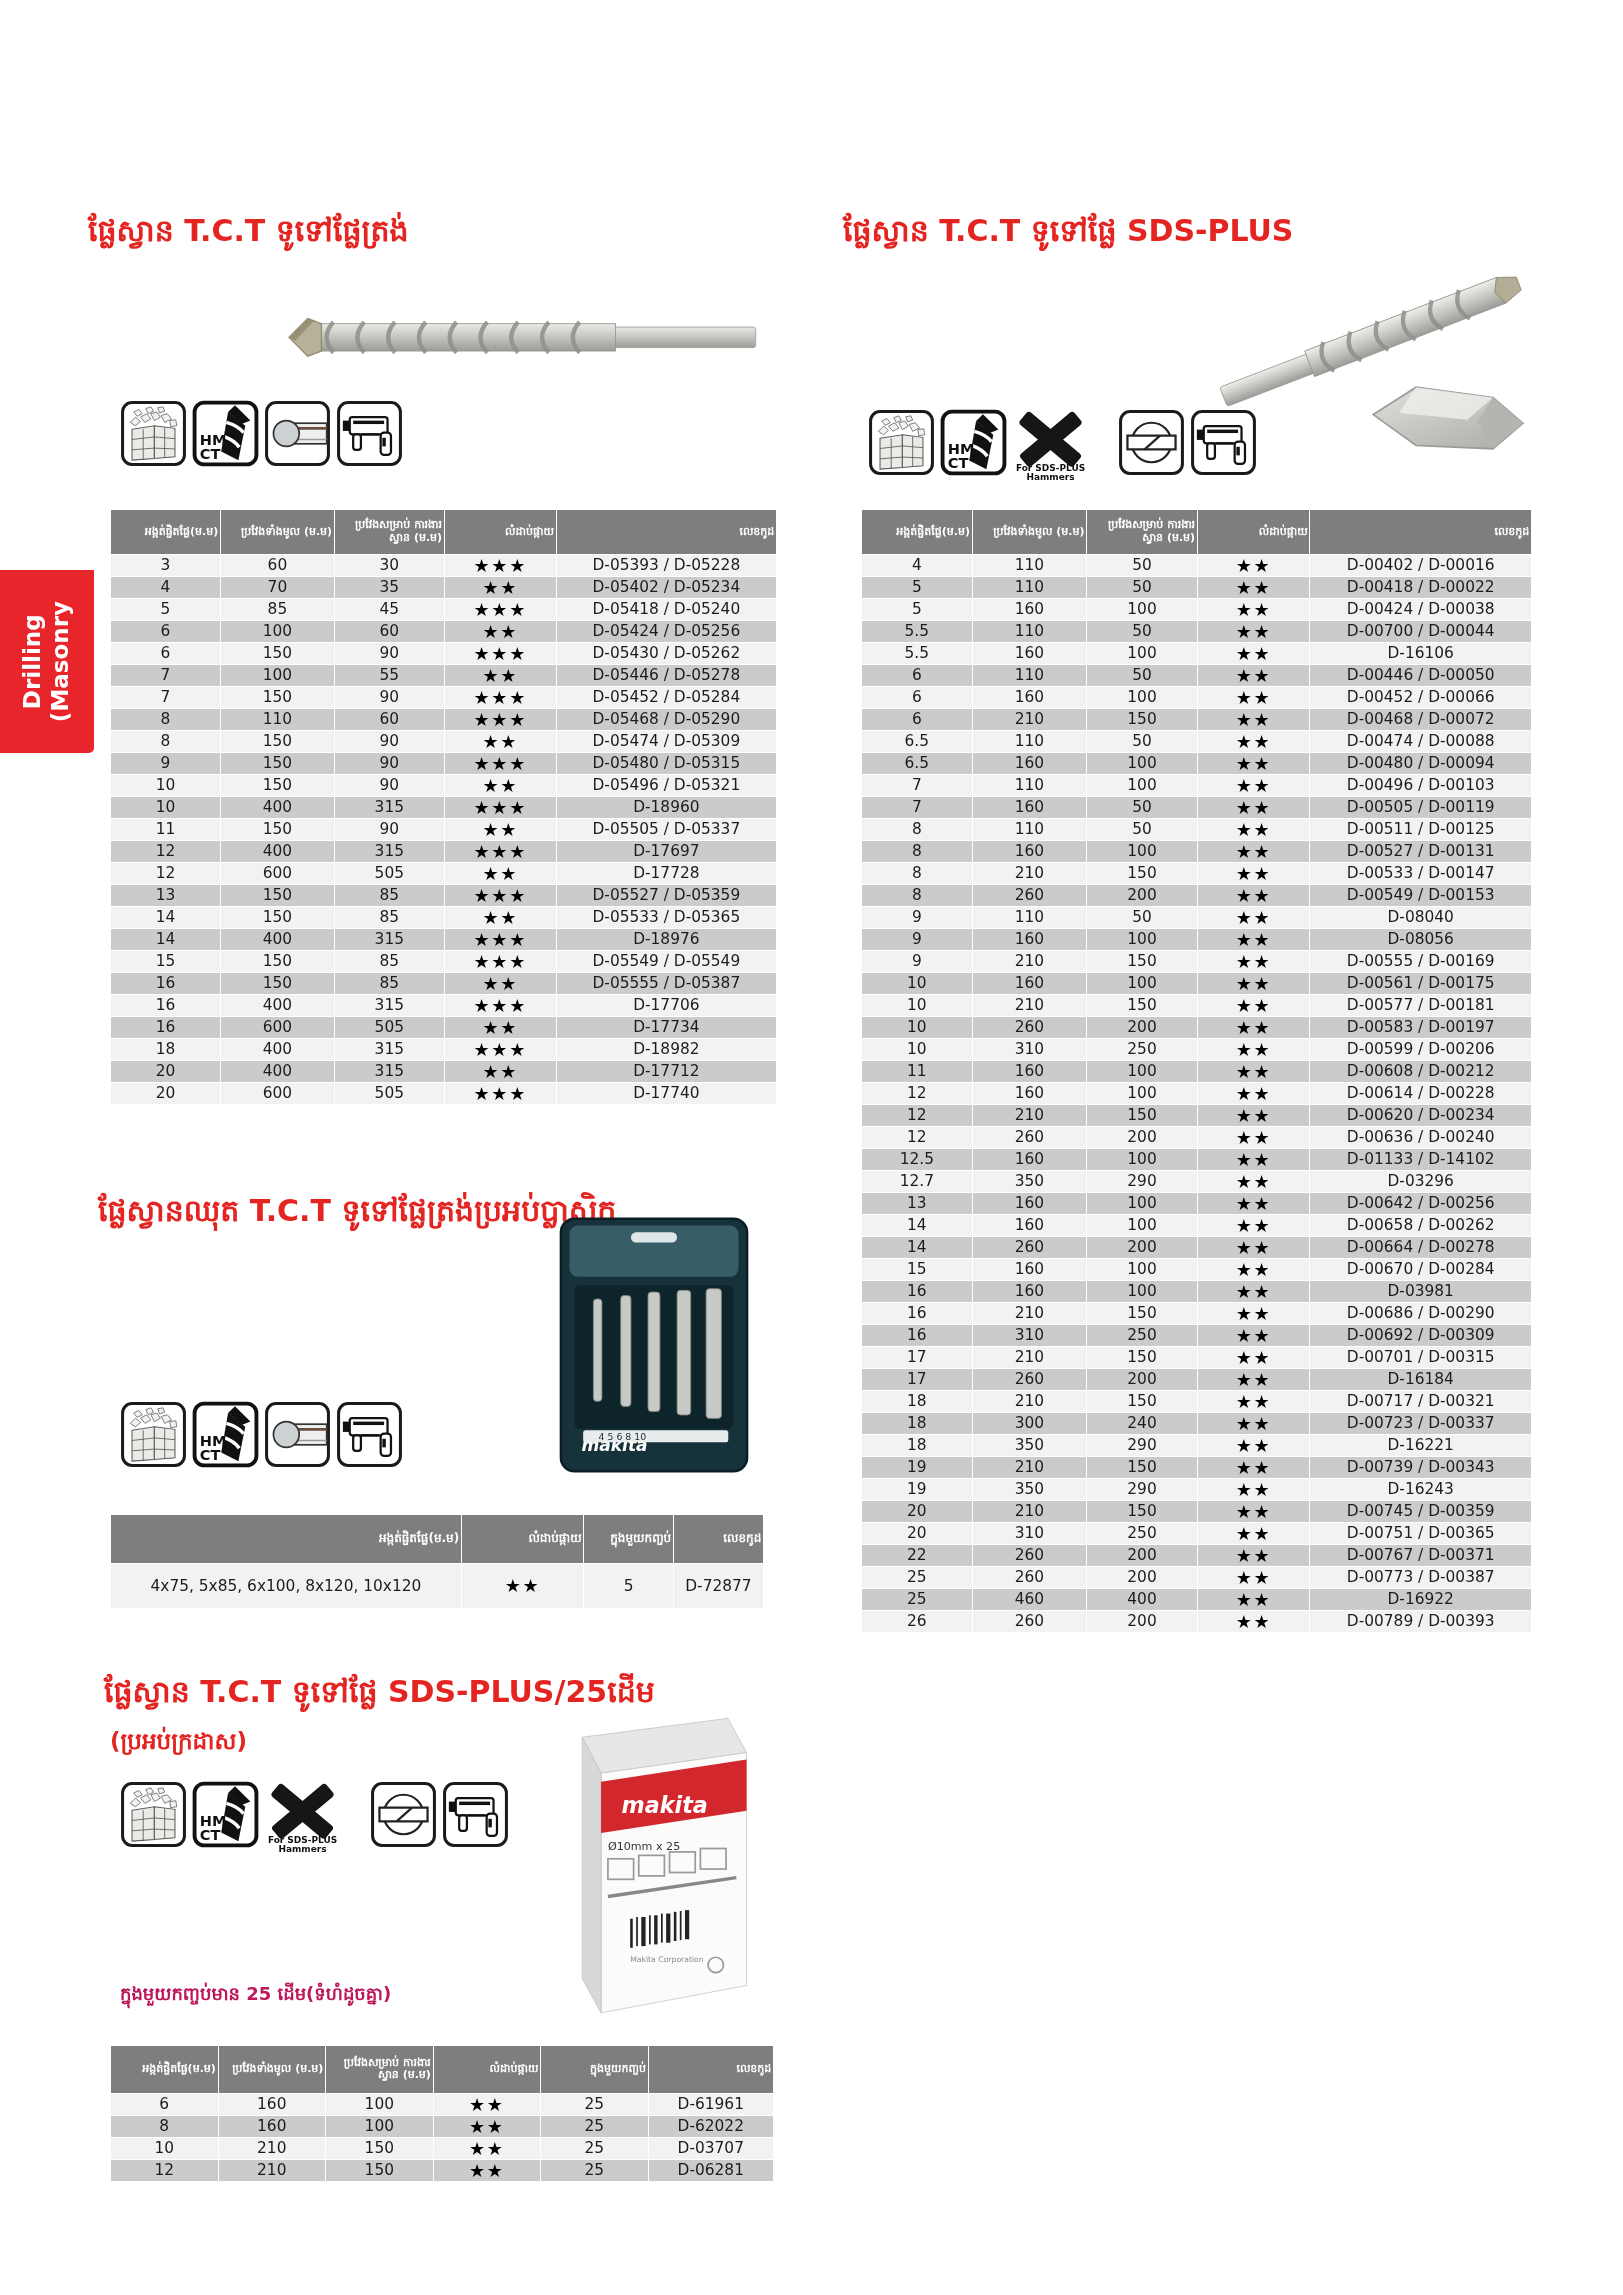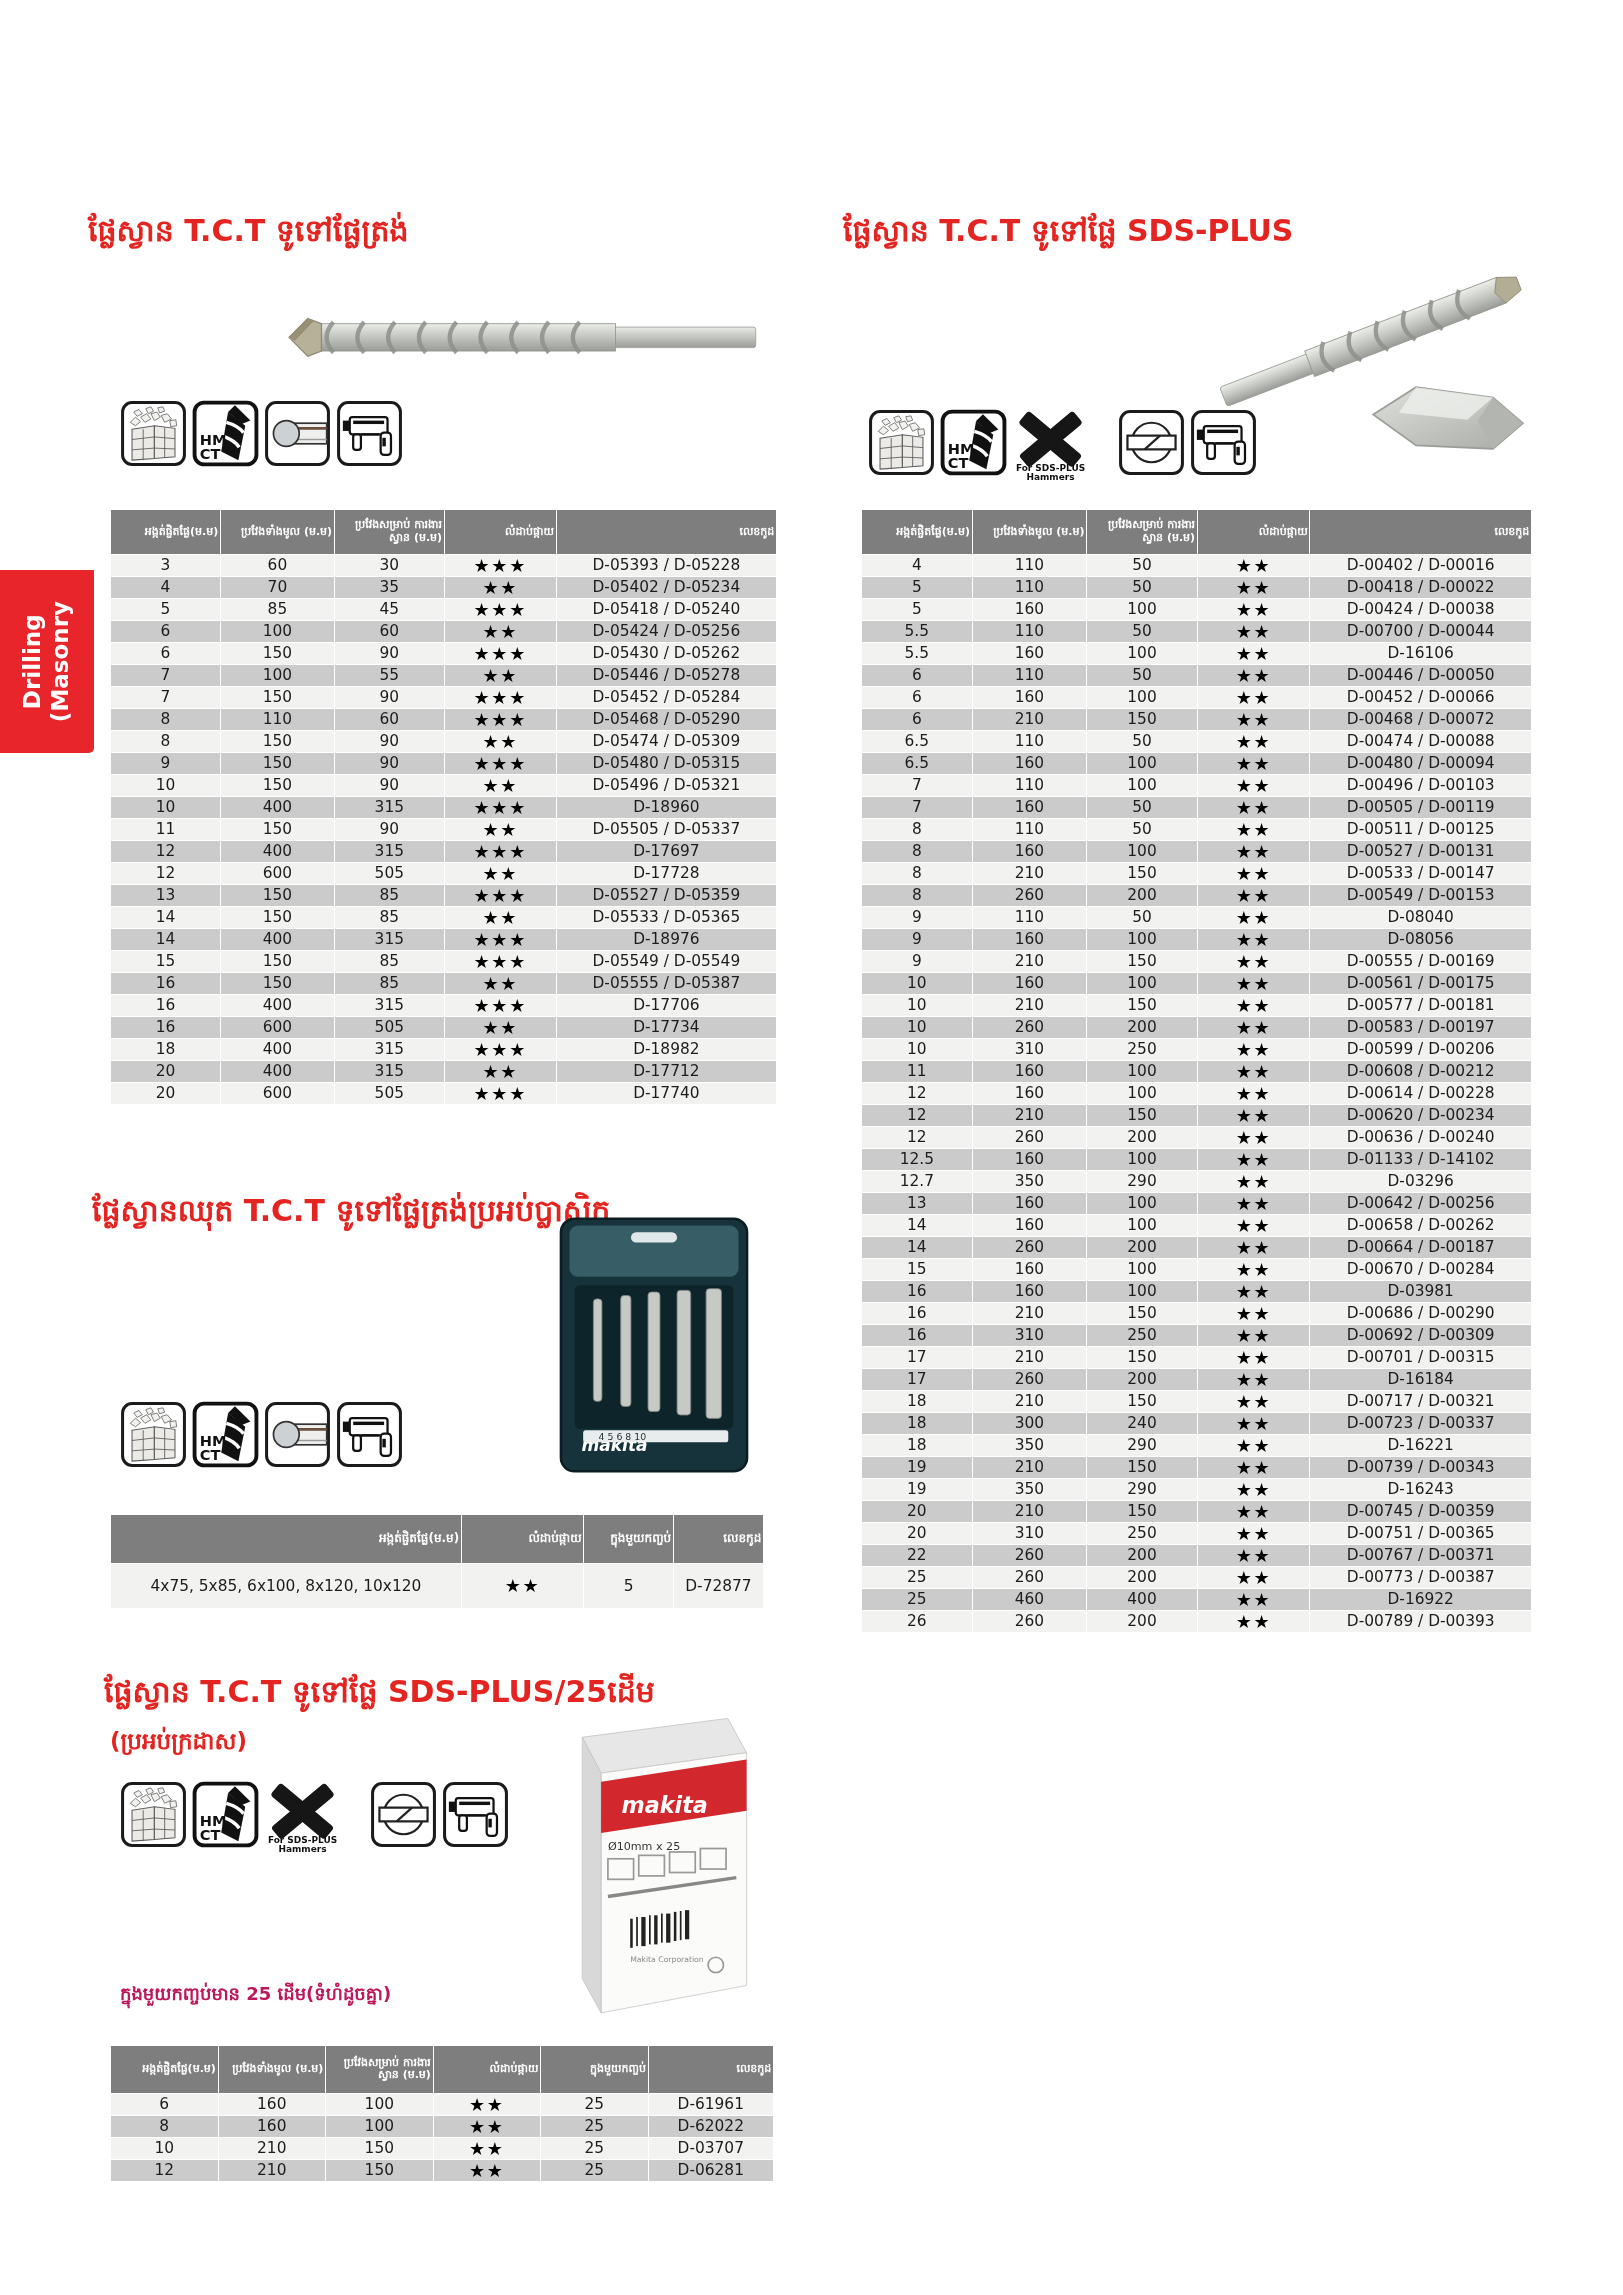--- a/index.html
+++ b/index.html
@@ -686,21 +686,21 @@
           <td>160</td>
           <td>100</td>
           <td class="star-cell">★★</td>
           <td>D-00658 / D-00262</td>
         </tr>
         <tr>
           <td>14</td>
           <td>260</td>
           <td>200</td>
           <td class="star-cell">★★</td>
-          <td>D-00664 / D-00187</td>
+          <td>D-00664 / D-00278</td>
         </tr>
         <tr>
           <td>15</td>
           <td>160</td>
           <td>100</td>
           <td class="star-cell">★★</td>
           <td>D-00670 / D-00284</td>
         </tr>
         <tr>
           <td>16</td>
@@ -811,21 +811,21 @@
           <td>26</td>
           <td>260</td>
           <td>200</td>
           <td class="star-cell">★★</td>
           <td>D-00789 / D-00393</td>
         </tr>
       </tbody>
   </table>
 </div>
 
-<div class="abs section-title" style="left:92px;top:1194px;">ផ្លែស្វានឈុត T.C.T ទូទៅផ្លែត្រង់ប្រអប់ប្លាស្ទិក</div>
+<div class="abs section-title" style="left:98px;top:1194px;">ផ្លែស្វានឈុត T.C.T ទូទៅផ្លែត្រង់ប្រអប់ប្លាស្ទិក</div>
 
 <svg class="abs" style="left:549px;top:1213px;" width="210" height="264" viewBox="0 0 246 308">
   <rect x="14" y="6" width="218" height="296" rx="16" fill="#16323b" stroke="#0b1d23" stroke-width="3"></rect>
   <rect x="24" y="14" width="198" height="60" rx="10" fill="#3d6570" opacity="0.85"></rect>
   <rect x="96" y="22" width="54" height="12" rx="6" fill="#dfe7e9"></rect>
   <rect x="30" y="84" width="186" height="168" rx="6" fill="#0e242b"></rect>
   <g fill="#c6c9c4" stroke="#7e827d">
     <rect x="52" y="100" width="10" height="120" rx="4"></rect>
     <rect x="84" y="96" width="12" height="130" rx="4"></rect>
     <rect x="116" y="92" width="14" height="140" rx="4"></rect>

